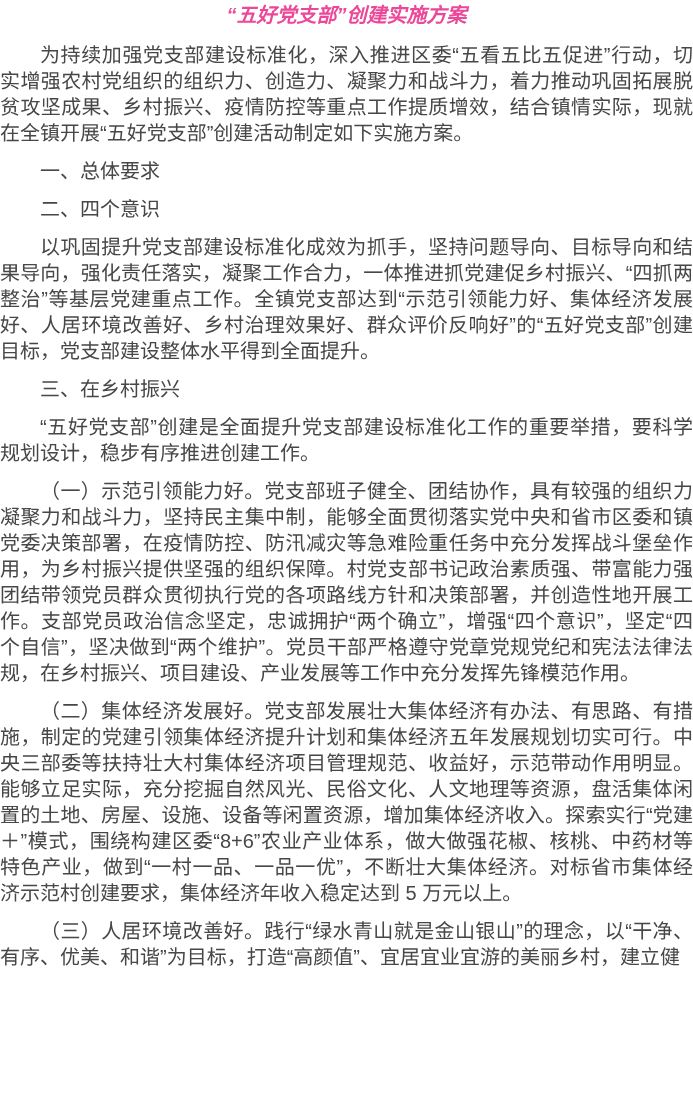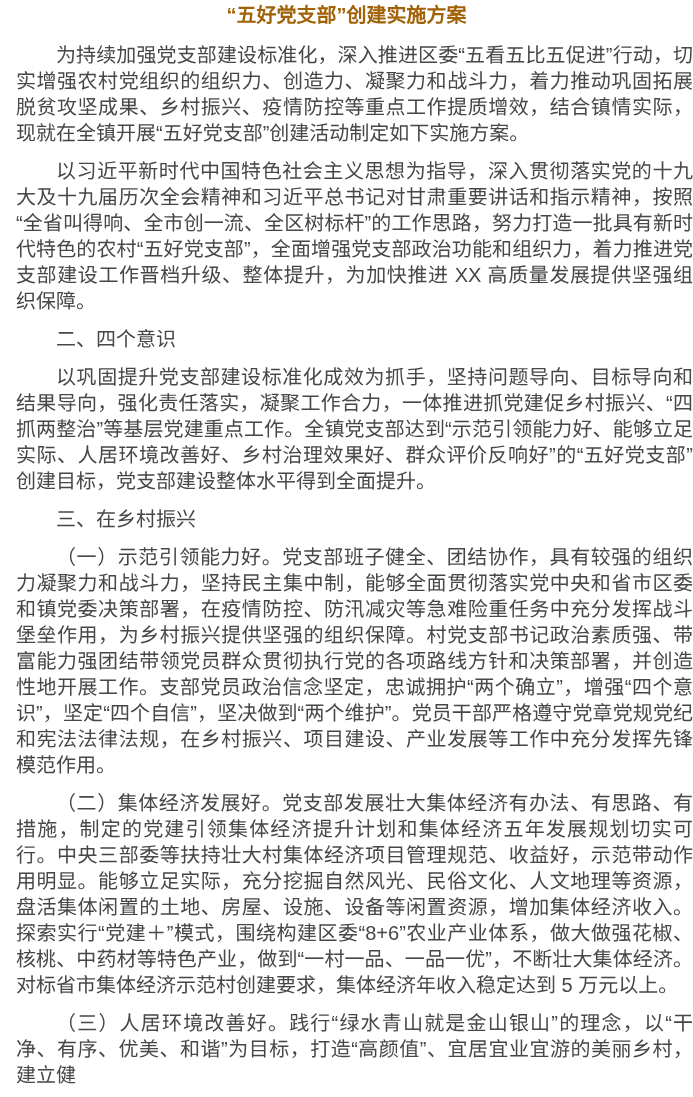--- a/index.html
+++ b/index.html
@@ -20,45 +20,47 @@
     color: #474747;
     font-size: 20px;
     line-height: 26px;
   }
   .doc-title {
     margin: 0 0 14px 0;
     text-align: center;
     font-weight: bold;
     font-size: 20px;
     line-height: 26px;
-    color: #a16207;
+    color: #ec4899;
+    font-style: italic;
   }
   .block {
-    margin: 0 0 12px 16px;
+    margin: 0 0 12px 0;
     text-indent: 2em;
     text-align: justify;
     text-justify: inter-ideograph;
     word-break: break-all;
     overflow-wrap: anywhere;
   }
   .block.heading {
     text-align: left;
   }
   .block:last-child {
     margin-bottom: 0;
   }
 </style>
 </head>
 <body>
 
 <div class="doc">
   <h1 class="doc-title">“五好党支部”创建实施方案</h1>
   <div id="doc-body">
       <p class="block paragraph">为持续加强党支部建设标准化，深入推进区委“五看五比五促进”行动，切实增强农村党组织的组织力、创造力、凝聚力和战斗力，着力推动巩固拓展脱贫攻坚成果、乡村振兴、疫情防控等重点工作提质增效，结合镇情实际，现就在全镇开展“五好党支部”创建活动制定如下实施方案。</p>
-      <p class="block paragraph">以习近平新时代中国特色社会主义思想为指导，深入贯彻落实党的十九大及十九届历次全会精神和习近平总书记对甘肃重要讲话和指示精神，按照“全省叫得响、全市创一流、全区树标杆”的工作思路，努力打造一批具有新时代特色的农村“五好党支部”，全面增强党支部政治功能和组织力，着力推进党支部建设工作晋档升级、整体提升，为加快推进 XX 高质量发展提供坚强组织保障。</p>
+      <p class="block heading">一、总体要求</p>
       <p class="block heading">二、四个意识</p>
-      <p class="block paragraph">以巩固提升党支部建设标准化成效为抓手，坚持问题导向、目标导向和结果导向，强化责任落实，凝聚工作合力，一体推进抓党建促乡村振兴、“四抓两整治”等基层党建重点工作。全镇党支部达到“示范引领能力好、能够立足实际、人居环境改善好、乡村治理效果好、群众评价反响好”的“五好党支部”创建目标，党支部建设整体水平得到全面提升。</p>
+      <p class="block paragraph">以巩固提升党支部建设标准化成效为抓手，坚持问题导向、目标导向和结果导向，强化责任落实，凝聚工作合力，一体推进抓党建促乡村振兴、“四抓两整治”等基层党建重点工作。全镇党支部达到“示范引领能力好、集体经济发展好、人居环境改善好、乡村治理效果好、群众评价反响好”的“五好党支部”创建目标，党支部建设整体水平得到全面提升。</p>
       <p class="block heading">三、在乡村振兴</p>
+      <p class="block paragraph">“五好党支部”创建是全面提升党支部建设标准化工作的重要举措，要科学规划设计，稳步有序推进创建工作。</p>
       <p class="block paragraph">（一）示范引领能力好。党支部班子健全、团结协作，具有较强的组织力凝聚力和战斗力，坚持民主集中制，能够全面贯彻落实党中央和省市区委和镇党委决策部署，在疫情防控、防汛减灾等急难险重任务中充分发挥战斗堡垒作用，为乡村振兴提供坚强的组织保障。村党支部书记政治素质强、带富能力强团结带领党员群众贯彻执行党的各项路线方针和决策部署，并创造性地开展工作。支部党员政治信念坚定，忠诚拥护“两个确立”，增强“四个意识”，坚定“四个自信”，坚决做到“两个维护”。党员干部严格遵守党章党规党纪和宪法法律法规，在乡村振兴、项目建设、产业发展等工作中充分发挥先锋模范作用。</p>
       <p class="block paragraph">（二）集体经济发展好。党支部发展壮大集体经济有办法、有思路、有措施，制定的党建引领集体经济提升计划和集体经济五年发展规划切实可行。中央三部委等扶持壮大村集体经济项目管理规范、收益好，示范带动作用明显。能够立足实际，充分挖掘自然风光、民俗文化、人文地理等资源，盘活集体闲置的土地、房屋、设施、设备等闲置资源，增加集体经济收入。探索实行“党建＋”模式，围绕构建区委“8+6”农业产业体系，做大做强花椒、核桃、中药材等特色产业，做到“一村一品、一品一优”，不断壮大集体经济。对标省市集体经济示范村创建要求，集体经济年收入稳定达到 5 万元以上。</p>
       <p class="block paragraph">（三）人居环境改善好。践行“绿水青山就是金山银山”的理念，以“干净、有序、优美、和谐”为目标，打造“高颜值”、宜居宜业宜游的美丽乡村，建立健</p>
     </div>
 </div>
 
 </body></html>

